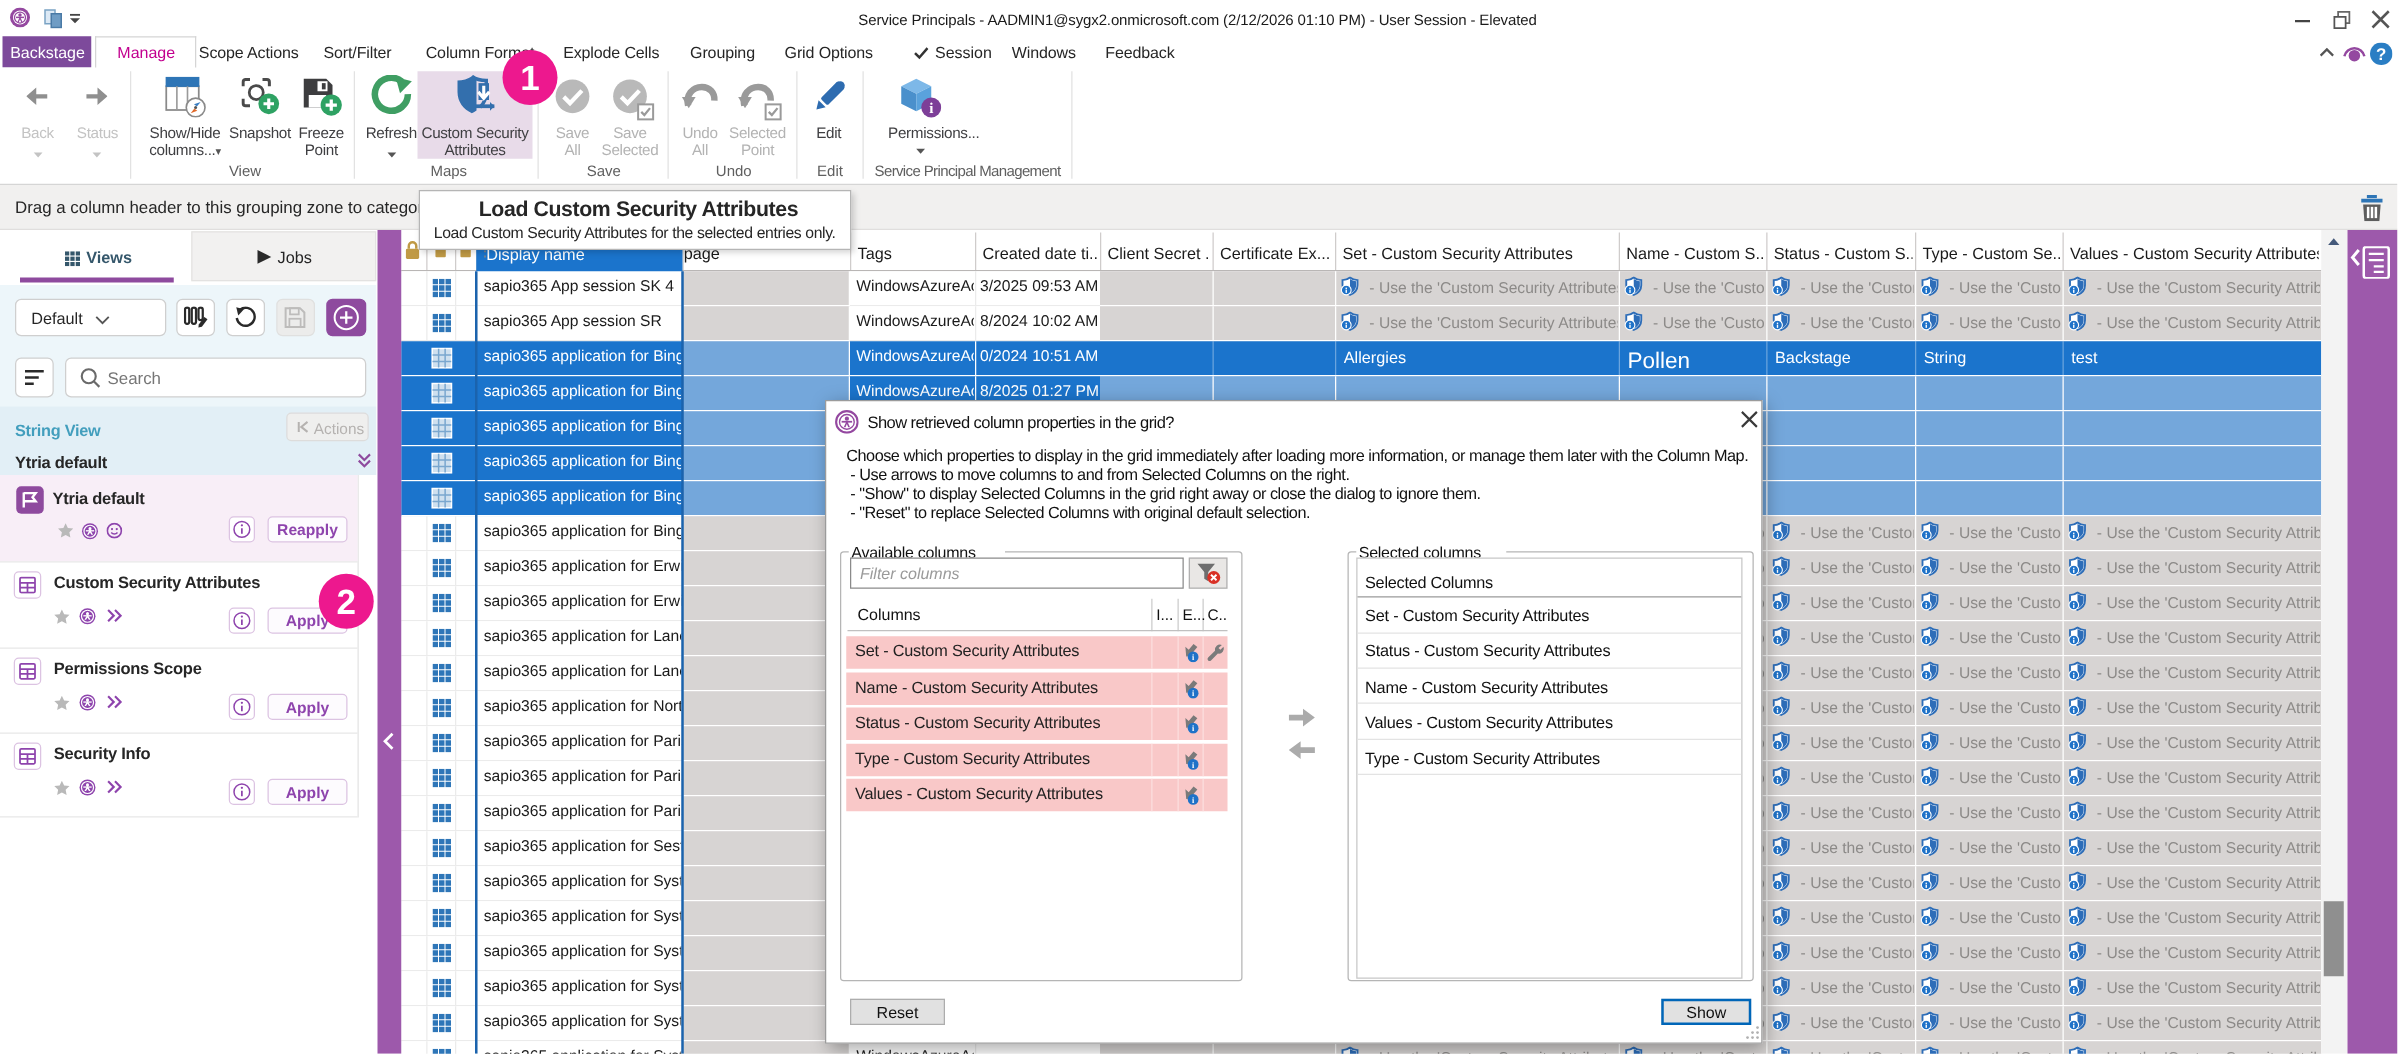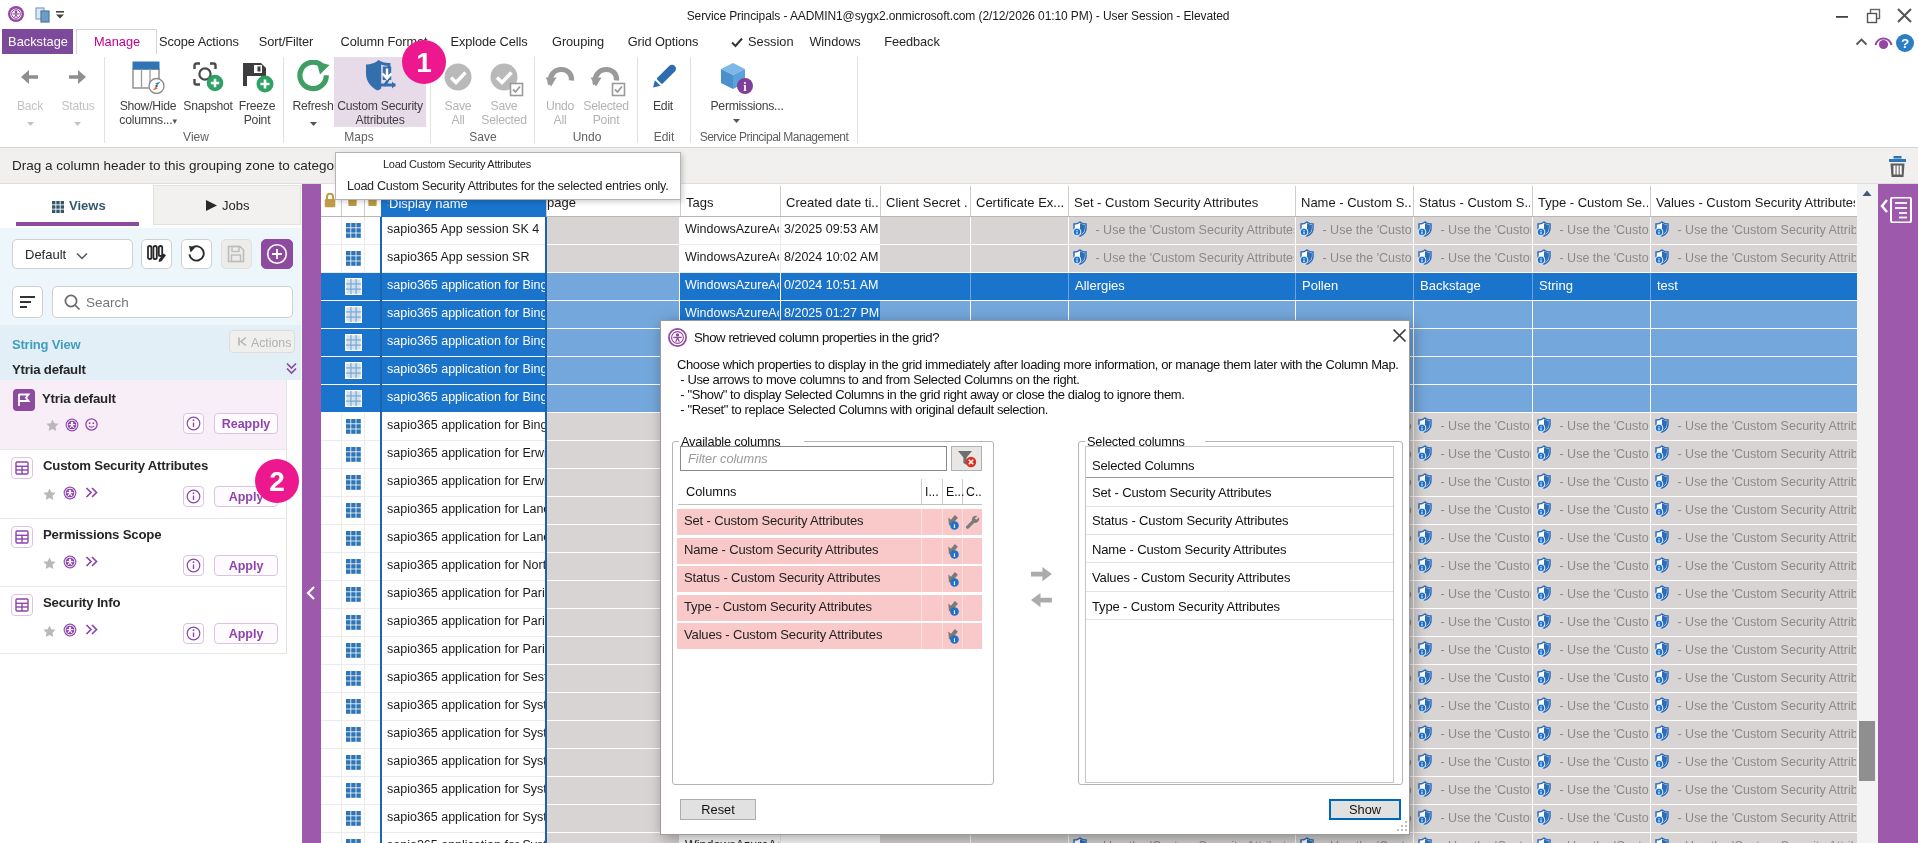--- a/index.html
+++ b/index.html
@@ -382,21 +382,21 @@
       </g>
     </svg></div>
 <div class="cell" style="left:387px;top:278px;width:158px;height:20px;font-size:12.5px;color:#fff;">sapio365 application for Bing Maps</div>
 <div class="ab" style="left:546px;top:273px;width:134px;height:28px;background:#74a7db;border-bottom:1px solid #fff;border-right:1px solid #fff;"></div>
 <div class="ab" style="left:680px;top:273px;width:100px;height:28px;background:#1b74cc;border-bottom:1px solid #fff;"></div>
 <div class="cell" style="left:685px;top:278px;width:94px;height:20px;font-size:12.5px;color:#fff;">WindowsAzureActiveDirectoryIntegratedApp</div>
 <div class="ab" style="left:780px;top:273px;width:100px;height:28px;background:#1b74cc;border-bottom:1px solid #fff;border-left:1px solid #fff;"></div>
 <div class="cell" style="left:784px;top:278px;width:95px;height:20px;font-size:12.5px;color:#fff;">0/2024 10:51 AM</div>
 <div class="ab" style="left:880px;top:273px;width:977px;height:28px;background:#1b74cc;border-bottom:1px solid #fff;"></div>
 <div class="cell" style="left:1075px;top:278px;width:219px;height:20px;font-size:13px;color:#fff;">Allergies</div>
-<div class="cell" style="left:1302px;top:278px;width:110px;height:20px;font-size:13px;color:#fff;">Pollen</div>
+<div class="cell" style="left:1302px;top:278px;width:110px;height:20px;font-size:18px;color:#fff;">Pollen</div>
 <div class="cell" style="left:1420px;top:278px;width:111px;height:20px;font-size:13px;color:#fff;">Backstage</div>
 <div class="cell" style="left:1539px;top:278px;width:110px;height:20px;font-size:13px;color:#fff;">String</div>
 <div class="cell" style="left:1657px;top:278px;width:199px;height:20px;font-size:13px;color:#fff;">test</div>
 <div class="ab" style="left:970px;top:273px;width:1px;height:28px;background:rgba(255,255,255,0.35);"></div>
 <div class="ab" style="left:1068px;top:273px;width:1px;height:28px;background:rgba(255,255,255,0.35);"></div>
 <div class="ab" style="left:1295px;top:273px;width:1px;height:28px;background:rgba(255,255,255,0.35);"></div>
 <div class="ab" style="left:1413px;top:273px;width:1px;height:28px;background:rgba(255,255,255,0.35);"></div>
 <div class="ab" style="left:1532px;top:273px;width:1px;height:28px;background:rgba(255,255,255,0.35);"></div>
 <div class="ab" style="left:1650px;top:273px;width:1px;height:28px;background:rgba(255,255,255,0.35);"></div>
 <div class="ab" style="left:321px;top:301px;width:225px;height:28px;background:#1b74cc;border-bottom:1px solid #fff;"></div>
@@ -1713,21 +1713,21 @@
     <circle cx="7.5" cy="4.2" r="0.9" fill="#8e44ad"></circle>
   </svg>
 <div class="ab" style="left:214px;top:623px;width:64px;height:21px;background:#fdfbfe;border:1px solid #dcc3e2;border-radius:4px;"></div>
 <div class="tx" style="left:246.0px;top:627px;transform:translateX(-50%);font-size:12.5px;color:#8e44ad;font-weight:bold;">Apply</div>
 <div class="ab" style="left:0px;top:653px;width:286px;height:1px;background:#e8e8e8;"></div>
 <div class="ab" style="left:302px;top:184px;width:19px;height:659px;background:#9d59ab;"></div>
 <svg class="ab" style="left:305px;top:585px;" width="12" height="16" viewBox="0 0 12 16">
     <path d="M9 2 L3 8 L9 14" fill="none" stroke="#fff" stroke-width="2.2"></path>
   </svg>
 <div class="ab" style="left:335px;top:152px;width:346px;height:48px;background:#fff;border:1px solid #b5b5b5;box-shadow:2px 2px 5px rgba(0,0,0,0.18);"></div>
-<div class="tx" style="left:347px;top:158px;font-size:11px;letter-spacing:-0.3px;font-weight:normal;color:#262626;padding-left:36px;">Load Custom Security Attributes</div>
+<div class="tx" style="left:347px;top:158px;font-size:17px;letter-spacing:-0.3px;font-weight:bold;color:#262626;padding-left:36px;">Load Custom Security Attributes</div>
 <div class="tx" style="left:347px;top:179px;font-size:12.6px;letter-spacing:-0.3px;color:#262626;">Load Custom Security Attributes for the selected entries only.</div>
 <div class="ab" style="left:660px;top:320px;width:750px;height:515px;background:#fff;border:1px solid #9b9b9b;box-shadow:3px 4px 14px rgba(0,0,0,0.35);"></div>
 <svg class="ab" style="left:668px;top:328px;" width="19" height="19" viewBox="0 0 19 19">
     <circle cx="9.5" cy="9.5" r="8.6" fill="#fff" stroke="#9448a0" stroke-width="1.7"></circle>
     <circle cx="9.5" cy="9.5" r="5.9" fill="none" stroke="#9448a0" stroke-width="1.1"></circle>
     <circle cx="9.5" cy="6.9" r="1.7" fill="#9448a0"></circle>
     <path d="M7 13.8 L9 9.3 L10 9.3 L12 13.8 L10.6 13.8 L9.5 11.2 L8.4 13.8 Z" fill="#9448a0"></path>
     <rect x="5.3" y="8.7" width="8.4" height="1.4" fill="#9448a0"></rect>
   </svg>
 <div class="tx" style="left:694px;top:330px;font-size:13.2px;letter-spacing:-0.45px;color:#111;">Show retrieved column properties in the grid?</div>

